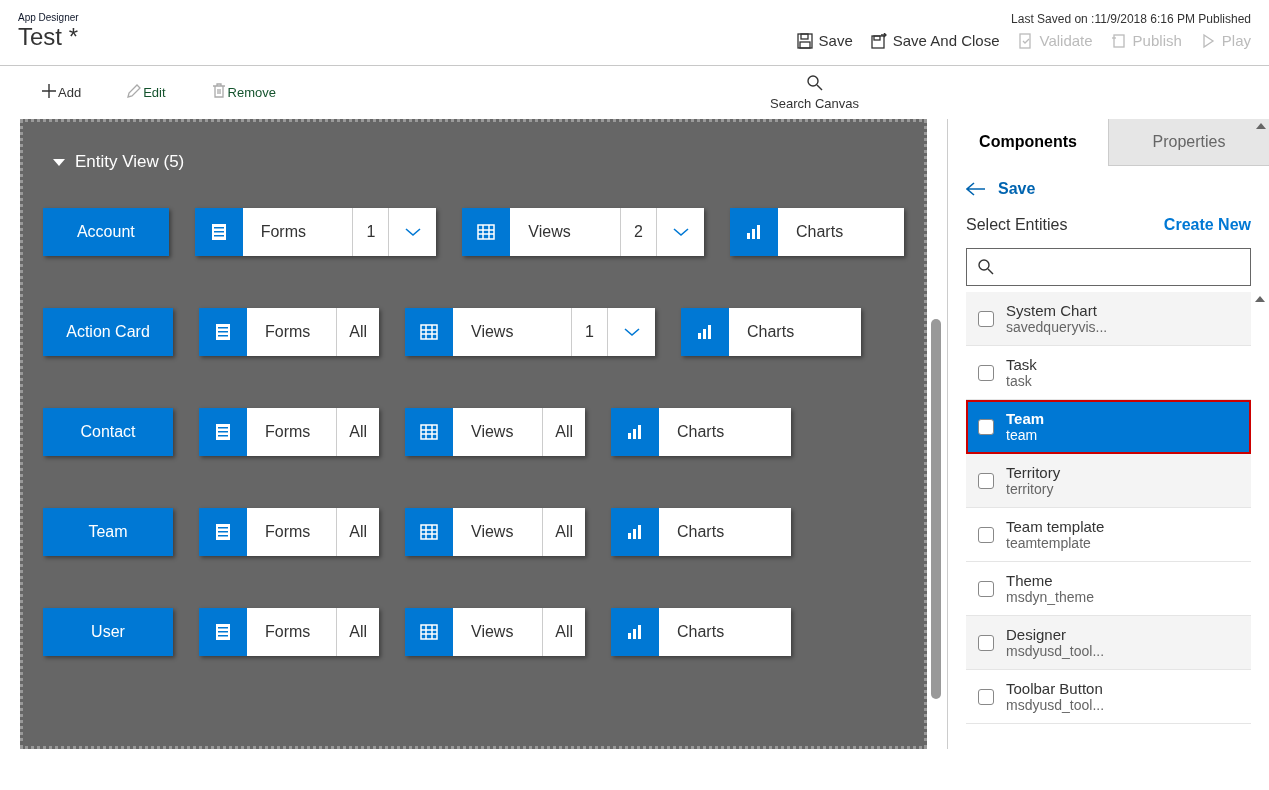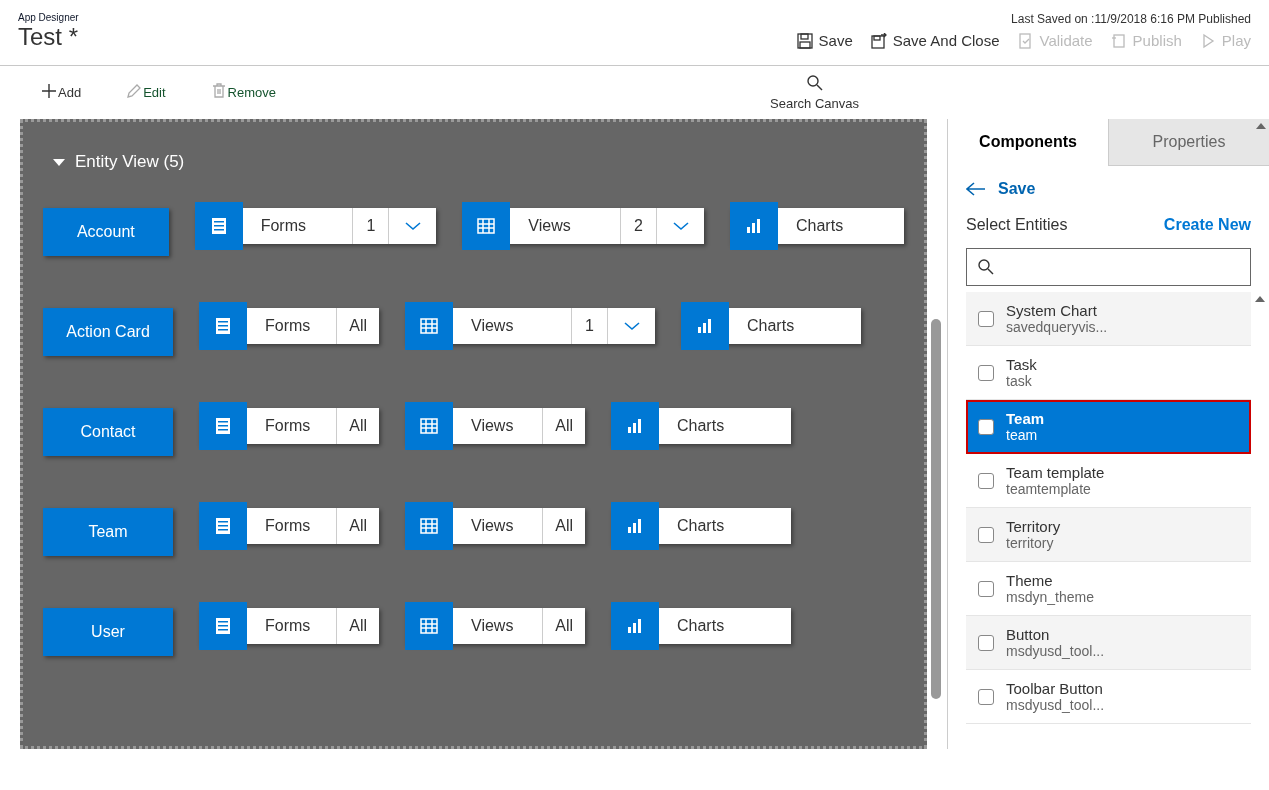--- a/index.html
+++ b/index.html
@@ -33,21 +33,21 @@
   .canvas-wrap { flex: 1; position: relative; padding: 0 20px; overflow: hidden; }
   .canvas { background: #666; height: 100%; position: relative; border-left: 3px dotted #999; border-right: 3px dotted #999; border-top: 3px dotted #999; border-bottom: 3px dotted #999; }
   .canvas-scroll-v { position: absolute; right: 6px; top: 200px; width: 10px; height: 380px; background: #999; border-radius: 6px; }
   .canvas-content { padding: 30px 20px; }
 
   .entity-header { color: #fff; font-size: 17px; display: flex; align-items: center; gap: 10px; margin-bottom: 36px; margin-left: 10px; }
   .entity-header .caret { display: inline-block; width: 0; height: 0; border-left: 6px solid transparent; border-right: 6px solid transparent; border-top: 7px solid #fff; }
 
   .entity-row { display: flex; gap: 26px; margin-bottom: 52px; }
   .entity-tile { width: 130px; height: 48px; background: #0078d4; color: #fff; display: flex; align-items: center; justify-content: center; font-size: 16px; box-shadow: 2px 2px 4px rgba(0,0,0,.4); }
-  .comp-tile { height: 36px; background: #fff; display: flex; align-items: center; box-shadow: 2px 2px 4px rgba(0,0,0,.4); }
+  .comp-tile { height: 48px; background: #fff; display: flex; align-items: center; box-shadow: 2px 2px 4px rgba(0,0,0,.4); }
   .comp-tile .icon { width: 48px; height: 48px; background: #0078d4; display: flex; align-items: center; justify-content: center; }
   .comp-tile .icon svg { width: 20px; height: 20px; fill: #fff; }
   .comp-tile .label { padding: 0 18px; font-size: 16px; flex: 1; }
   .comp-tile .count-seg { border-left: 1px solid #ccc; height: 100%; min-width: 36px; padding: 0 12px; display: flex; align-items: center; justify-content: center; font-size: 16px; }
   .comp-tile .chev-seg { border-left: 1px solid #ccc; height: 100%; width: 48px; display: flex; align-items: center; justify-content: center; }
   .comp-tile .chev-seg svg { stroke: #0078d4; }
   .comp-wide { width: 250px; }
   .comp-short { width: 180px; }
 
   
@@ -427,45 +427,45 @@
               <div class="sub">task</div>
             </div>
           </div>
           <div class="entity-item selected highlighted">
             <div class="chk">✓</div>
             <div class="txt">
               <div class="name">Team</div>
               <div class="sub">team</div>
             </div>
           </div>
+          <div class="entity-item alt">
+            <div class="chk"></div>
+            <div class="txt">
+              <div class="name">Territory</div>
+              <div class="sub">territory</div>
+            </div>
+          </div>
           <div class="entity-item">
             <div class="chk"></div>
             <div class="txt">
               <div class="name">Team template</div>
               <div class="sub">teamtemplate</div>
             </div>
           </div>
-          <div class="entity-item alt">
-            <div class="chk"></div>
-            <div class="txt">
-              <div class="name">Territory</div>
-              <div class="sub">territory</div>
-            </div>
-          </div>
           <div class="entity-item">
             <div class="chk"></div>
             <div class="txt">
               <div class="name">Theme</div>
               <div class="sub">msdyn_theme</div>
             </div>
           </div>
           <div class="entity-item alt">
             <div class="chk"></div>
             <div class="txt">
-              <div class="name">Button</div>
+              <div class="name">Designer</div>
               <div class="sub">msdyusd_tool...</div>
             </div>
           </div>
           <div class="entity-item">
             <div class="chk"></div>
             <div class="txt">
               <div class="name">Toolbar Button</div>
               <div class="sub">msdyusd_tool...</div>
             </div>
           </div>

